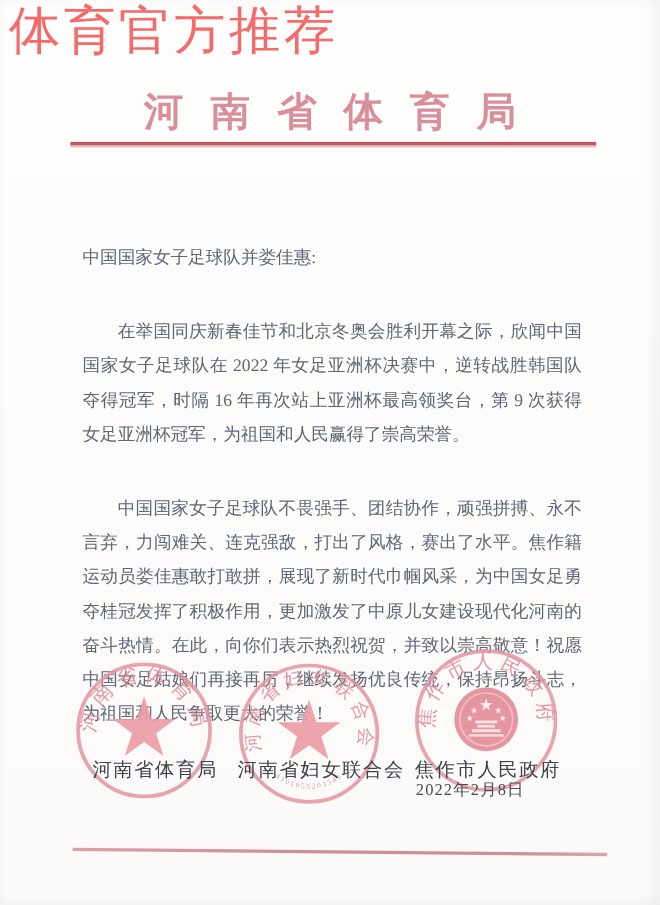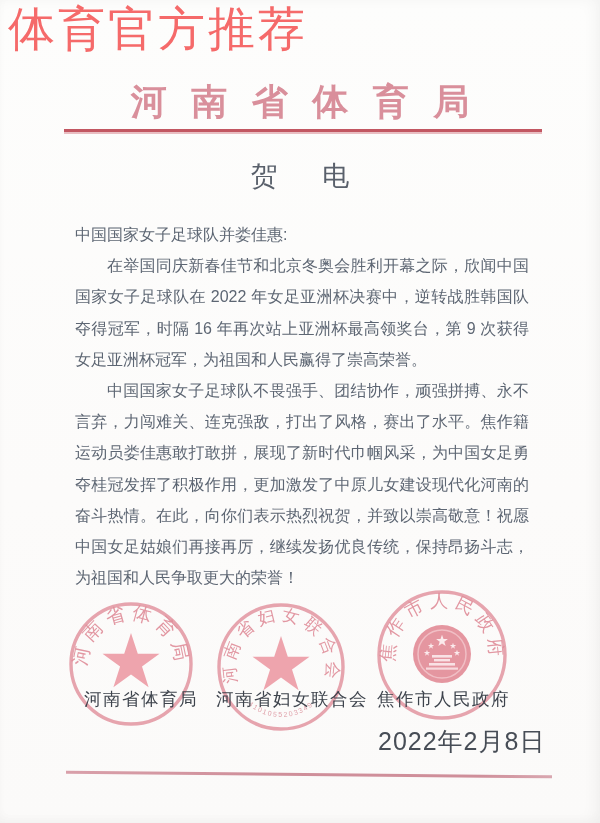--- a/index.html
+++ b/index.html
@@ -1,21 +1,21 @@
 <!DOCTYPE html>
 <html><head>
 <meta charset="utf-8">
 <style>
   html,body{margin:0;padding:0;}
   .page{
     position:relative;
     width:600px;height:823px;
     background:linear-gradient(180deg,#fdfdfc 0%,#fcfbfa 60%,#fbfaf9 100%);
     overflow:hidden;
-    font-family:Liberation Sans, sans-serif;
+    font-family:Liberation Serif, serif;
     box-shadow:inset -6px 0 14px rgba(0,0,0,0.035), inset 0 -4px 10px rgba(0,0,0,0.02);
   }
   .watermark{
     position:absolute;left:8px;top:0px;
     font-size:47px;font-weight:400;line-height:58px;
     color:#f56a6a;letter-spacing:3px;white-space:nowrap;
   }
   .letterhead{
     position:absolute;left:0;top:78px;width:600px;
     text-align:center;
@@ -37,51 +37,50 @@
     letter-spacing:1.65em;text-indent:1.65em;
     white-space:nowrap;
   }
   .body-text{
     position:absolute;left:75px;top:219px;width:454px;
     font-size:16px;line-height:31.2px;
     color:#5d6673;
     text-align:justify;
   }
   .body-text p{margin:0;}
-  .body-text p.para{text-indent:2em;}
+  .body-text p.para{text-indent:2em;margin-top:36px;}
   .seal{position:absolute;}
   .seal-ring{fill:none;stroke:#e294a0;stroke-width:3.4;opacity:0.85;}
   .seal-text{fill:#e08f9b;opacity:0.92;}
   .seal-star{fill:#ec9aa4;opacity:0.9;}
   .seal-code{fill:#dd98a2;opacity:0.9;}
   .caption{
     position:absolute;
     font-size:17.5px;color:#3d434c;letter-spacing:1.5px;white-space:nowrap;
   }
   .date{
-    position:absolute;left:378px;top:725px;
-    font-size:25px;color:#474d56;letter-spacing:1px;white-space:nowrap;
+    position:absolute;left:378px;top:709px;
+    font-size:15px;color:#474d56;letter-spacing:1px;white-space:nowrap;
   }
   .footer-rule{
     position:absolute;left:66px;top:773px;width:486px;height:2.5px;
     background:linear-gradient(90deg,#d9a0aa,#cf8f9a 40%,#cf8f9a 85%,#d9a7b0);
     transform:rotate(0.55deg);
   }
 </style>
 </head>
 <body>
 
 <div class="page">
 
   <div class="watermark">体育官方推荐</div>
 
   <div class="letterhead">河南省体育局</div>
   <div class="head-rule"></div>
 
-  <h1 class="doc-title">贺电</h1>
 
   <main class="body-text">
     <p class="salutation">中国国家女子足球队并娄佳惠:</p>
     <p class="para">在举国同庆新春佳节和北京冬奥会胜利开幕之际，欣闻中国国家女子足球队在 2022 年女足亚洲杯决赛中，逆转战胜韩国队夺得冠军，时隔 16 年再次站上亚洲杯最高领奖台，第 9 次获得女足亚洲杯冠军，为祖国和人民赢得了崇高荣誉。</p>
     <p class="para">中国国家女子足球队不畏强手、团结协作，顽强拼搏、永不言弃，力闯难关、连克强敌，打出了风格，赛出了水平。焦作籍运动员娄佳惠敢打敢拼，展现了新时代巾帼风采，为中国女足勇夺桂冠发挥了积极作用，更加激发了中原儿女建设现代化河南的奋斗热情。在此，向你们表示热烈祝贺，并致以崇高敬意！祝愿中国女足姑娘们再接再厉，继续发扬优良传统，保持昂扬斗志，为祖国和人民争取更大的荣誉！</p>
   </main>
 
   <svg class="seal" style="left:56px;top:589px;" width="150" height="150" viewBox="0 0 150 150">
     <circle class="seal-ring" cx="75" cy="75" r="60"></circle>
     <path id="s1arc" d="M 31.2,78.8 A 44,44 0 1 1 118.8,78.8" fill="none"></path>

